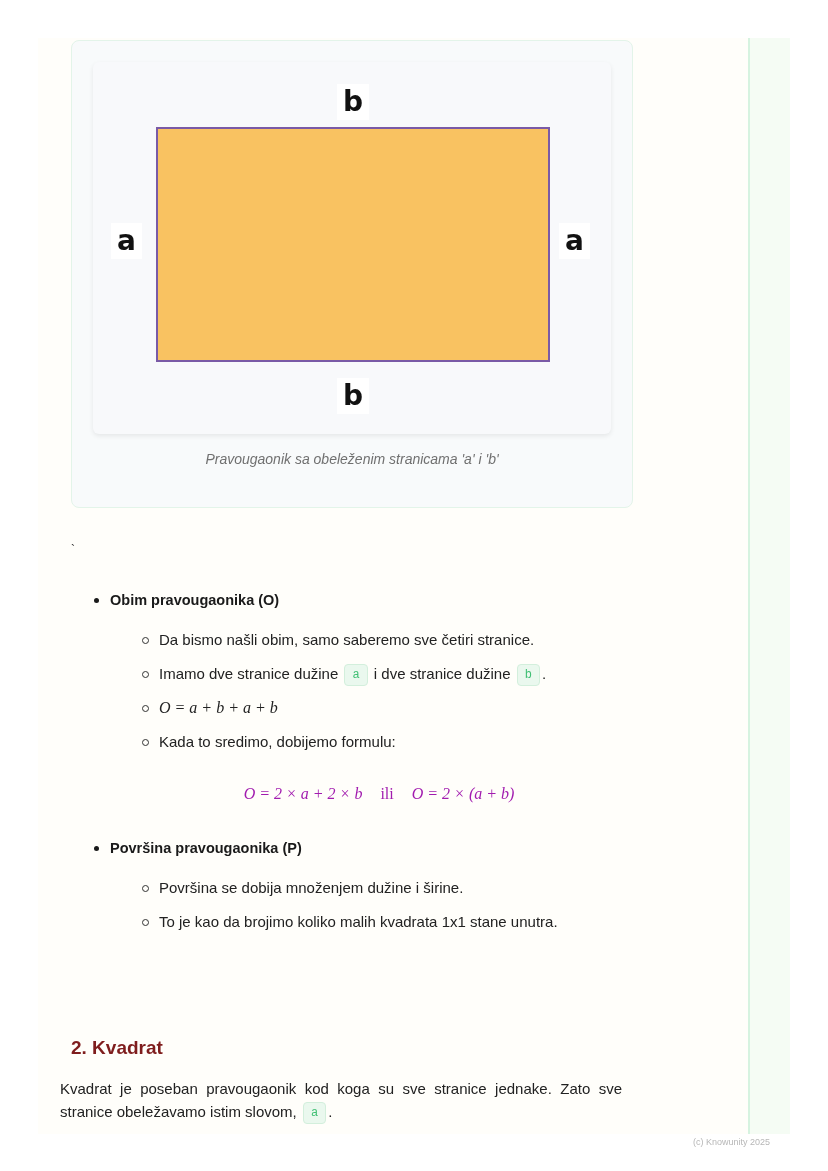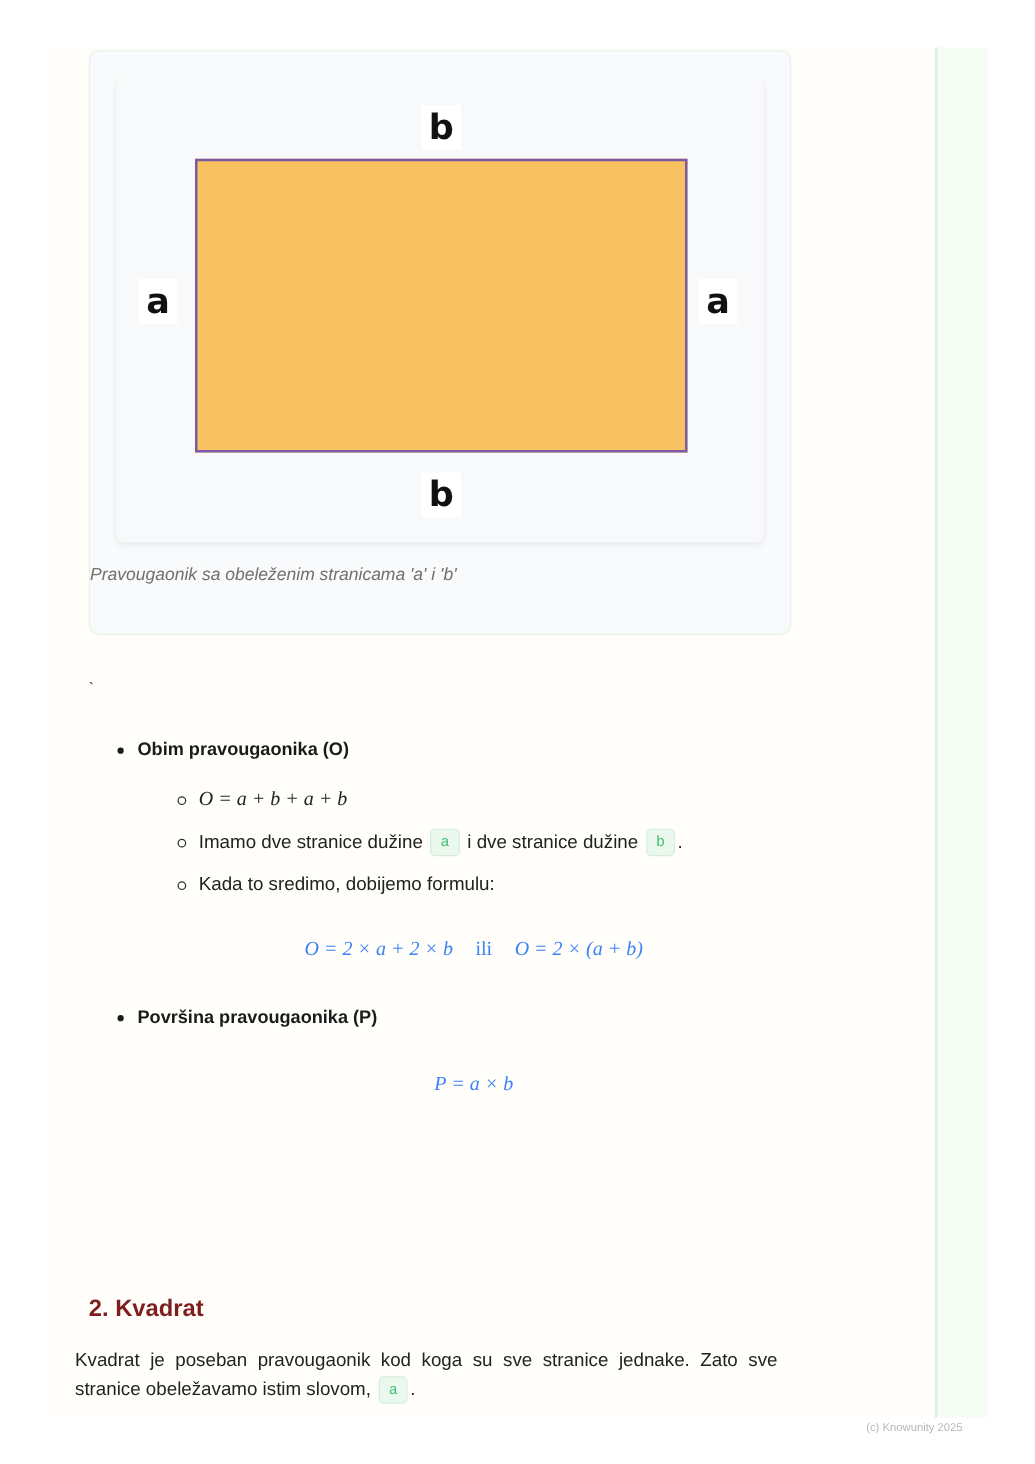--- a/index.html
+++ b/index.html
@@ -72,21 +72,21 @@
     }
     .lbl-top { left: 244px; top: 22px; }
     .lbl-bottom { left: 244px; top: 316px; }
     .lbl-left { left: 18px; top: 161px; }
     .lbl-right { left: 466px; top: 161px; }
     .figure-caption {
       position: absolute;
       left: 0;
       top: 410px;
       width: 560px;
-      text-align: left;
+      text-align: center;
       font-style: italic;
       font-size: 14px;
       color: #707070;
     }
     .backtick {
       position: absolute;
       left: 71px;
       top: 543px;
       font-size: 12px;
       color: #333;
@@ -160,21 +160,21 @@
     .math {
       font-family: "Liberation Serif", serif;
       font-style: italic;
       font-size: 16px;
     }
     .display-math {
       text-align: center;
       font-family: "Liberation Serif", serif;
       font-style: italic;
       font-size: 16px;
-      color: #3b82f6;
+      color: #a21caf;
     }
     .display-math .up { font-style: normal; }
     .section-heading {
       position: absolute;
       left: 71px;
       top: 1037px;
       font-size: 19px;
       font-weight: bold;
       color: #7f1d1d;
     }
@@ -214,41 +214,51 @@
 </div>
 
 <div class="backtick">`</div>
 
 <div class="content">
   <ul class="main-list">
     <li class="main-item">
       <span>Obim pravougaonika (O)</span>
       <ul class="sub-list" style="font-weight:normal;">
         <li class="sub-item">
-          <span class="math">O = a + b + a + b</span>
+          <span>Da bismo našli obim, samo saberemo sve četiri stranice.</span>
         </li>
         <li class="sub-item">
           <span>Imamo dve stranice dužine</span>
           <code class="code">a</code>
           <span>i dve stranice dužine</span>
           <code class="code">b</code><span>.</span>
+        </li>
+        <li class="sub-item">
+          <span class="math">O = a + b + a + b</span>
         </li>
         <li class="sub-item">
           <span>Kada to sredimo, dobijemo formulu:</span>
         </li>
       </ul>
       <div class="display-math" style="font-weight:normal; margin: 20px 0 24px 0;">
         <span>O = 2 × a + 2 × b</span>
         <span class="up" style="margin:0 14px;">ili</span>
         <span>O = 2 × (a + b)</span>
       </div>
     </li>
     <li class="main-item">
       <span>Površina pravougaonika (P)</span>
-      <div class="display-math" style="font-weight:normal; margin-top: 24px;">P = a × b</div>
+      <ul class="sub-list" style="font-weight:normal;">
+        <li class="sub-item">
+          <span>Površina se dobija množenjem dužine i širine.</span>
+        </li>
+        <li class="sub-item">
+          <span>To je kao da brojimo koliko malih kvadrata 1x1 stane unutra.</span>
+        </li>
+      </ul>
     </li>
   </ul>
 </div>
 
 <div class="section-heading">2. Kvadrat</div>
 
 <div class="paragraph">
   <span>Kvadrat je poseban pravougaonik kod koga su sve stranice jednake. Zato sve stranice obeležavamo istim slovom,</span>
   <code class="code">a</code><span>.</span>
 </div>

